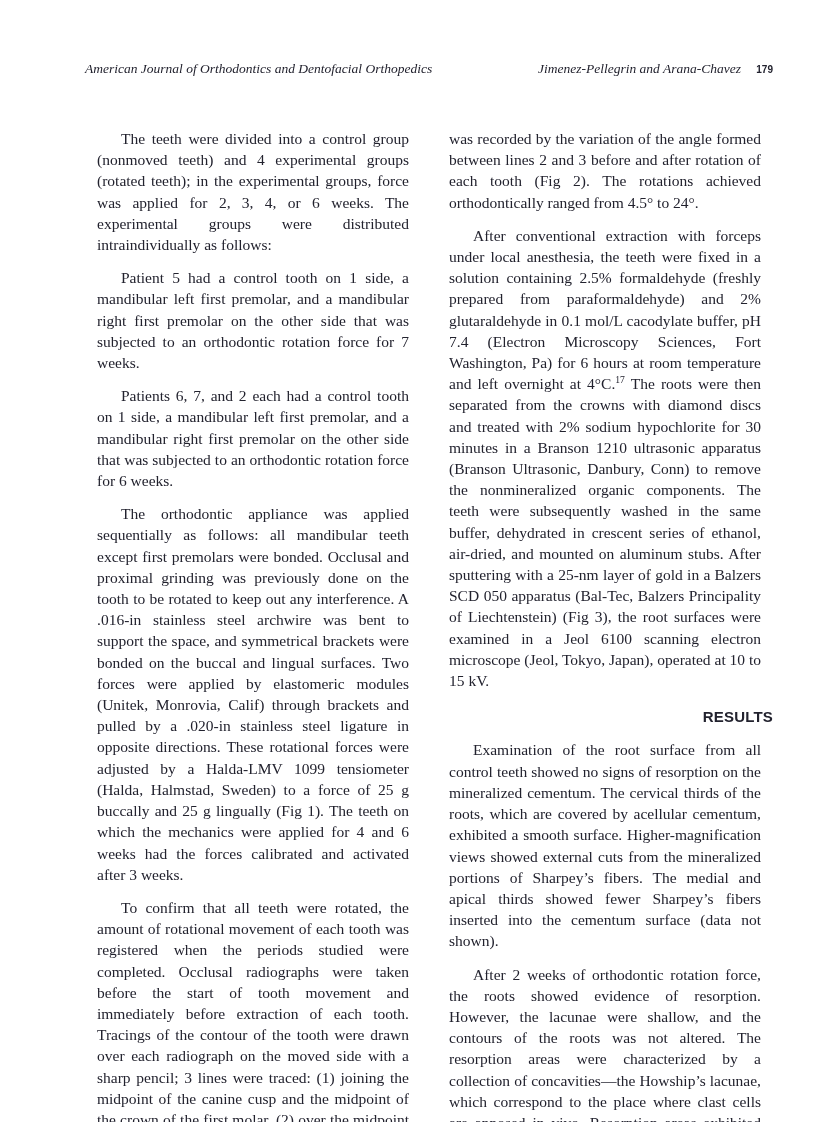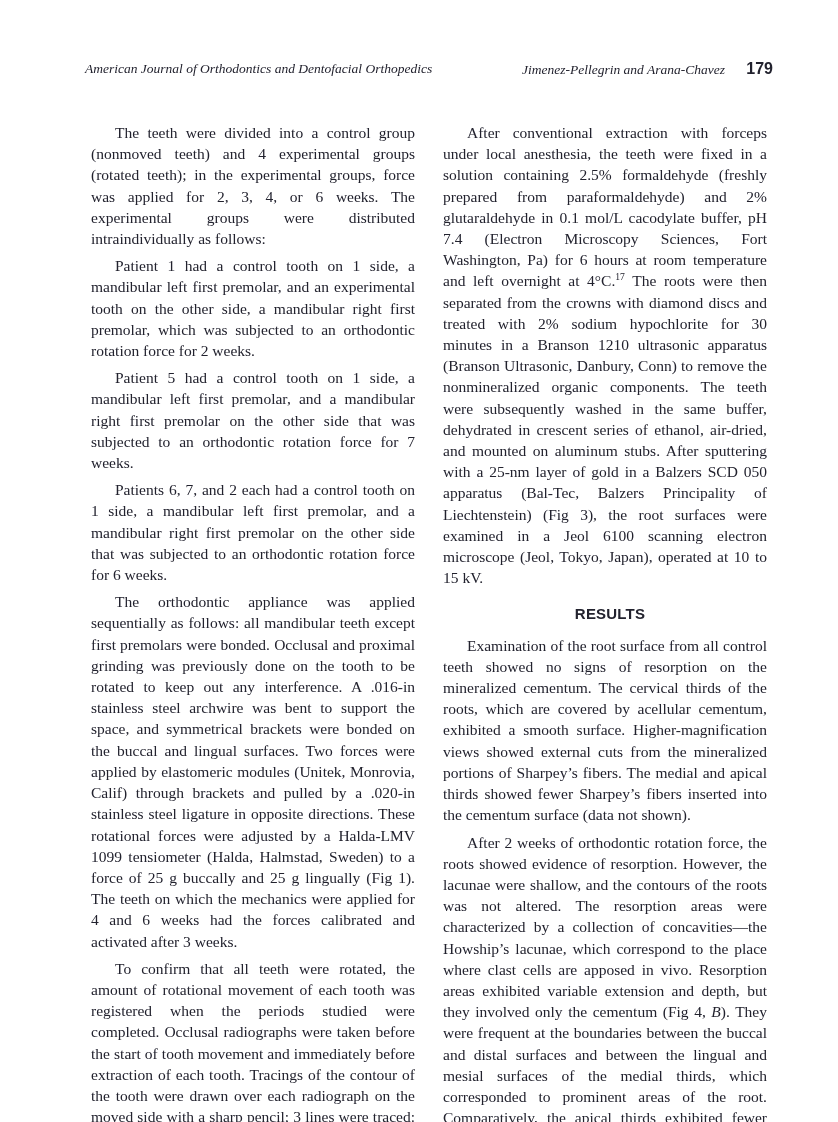--- a/index.html
+++ b/index.html
@@ -36,48 +36,48 @@
     white-space: nowrap;
     padding-top: 0;
   }
   .running-authors {
     font-style: italic;
   }
   .page-number {
     font-style: normal;
     font-weight: bold;
     font-family: "Liberation Sans", "DejaVu Sans", sans-serif;
-    font-size: 16px;
-    margin-left: 18px;
+    font-size: 10px;
+    margin-left: 12px;
   }
   .columns {
     display: flex;
     gap: 16px;
     margin-top: 38px;
   }
   .col {
     width: 336px;
     font-size: 15.5px;
     line-height: 21.2px;
     text-align: justify;
   }
   .col p.para {
-    margin: 6px;
+    margin: 12px;
     text-indent: 24px;
   }
   .col p.para.no-indent {
     text-indent: 0;
   }
   .col h2.section-heading {
     font-family: "Liberation Sans", "DejaVu Sans", sans-serif;
     font-weight: bold;
     font-size: 15px;
     letter-spacing: 0.2px;
     margin: 15px 0 10px 10px;
-    text-align: center;
+    text-align: right;
   }
   .col sup {
     font-size: 0.62em;
     line-height: 0;
     vertical-align: super;
   }
   .col em {
     font-style: italic;
   }
 </style>
@@ -93,27 +93,27 @@
       </div>
       <div class="header-right">
         <span class="running-authors">Jimenez-Pellegrin and Arana-Chavez</span>
         <span class="page-number">179</span>
       </div>
     </header>
 
     <main class="columns">
       <section class="col">
           <p class="para">The teeth were divided into a control group (nonmoved teeth) and 4 experimental groups (rotated teeth); in the experimental groups, force was applied for 2, 3, 4, or 6 weeks. The experimental groups were distributed intraindividually as follows:</p>
-          <p class="para">Patient 1 had a control tooth on 1 side, a mandibular left first premolar, and an experimental tooth on the other side, a mandibular right first premolar, which was subjected to an orthodontic rotation force for 2 weeks.</p>
           <p class="para">Patient 5 had a control tooth on 1 side, a mandibular left first premolar, and a mandibular right first premolar on the other side that was subjected to an orthodontic rotation force for 7 weeks.</p>
           <p class="para">Patients 6, 7, and 2 each had a control tooth on 1 side, a mandibular left first premolar, and a mandibular right first premolar on the other side that was subjected to an orthodontic rotation force for 6 weeks.</p>
           <p class="para">The orthodontic appliance was applied sequentially as follows: all mandibular teeth except first premolars were bonded. Occlusal and proximal grinding was previously done on the tooth to be rotated to keep out any interference. A .016-in stainless steel archwire was bent to support the space, and symmetrical brackets were bonded on the buccal and lingual surfaces. Two forces were applied by elastomeric modules (Unitek, Monrovia, Calif) through brackets and pulled by a .020-in stainless steel ligature in opposite directions. These rotational forces were adjusted by a Halda-LMV 1099 tensiometer (Halda, Halmstad, Sweden) to a force of 25 g buccally and 25 g lingually (Fig 1). The teeth on which the mechanics were applied for 4 and 6 weeks had the forces calibrated and activated after 3 weeks.</p>
           <p class="para">To confirm that all teeth were rotated, the amount of rotational movement of each tooth was registered when the periods studied were completed. Occlusal radiographs were taken before the start of tooth movement and immediately before extraction of each tooth. Tracings of the contour of the tooth were drawn over each radiograph on the moved side with a sharp pencil; 3 lines were traced: (1) joining the midpoint of the canine cusp and the midpoint of the crown of the first molar, (2) over the midpoint of the buccal and lingual cusps of the moved tooth, and (3) perpendicularly over the intersection of lines 1 and 2. The amount of rotation</p>
         </section>
       <section class="col">
+          <p class="para no-indent">was recorded by the variation of the angle formed between lines 2 and 3 before and after rotation of each tooth (Fig 2). The rotations achieved orthodontically ranged from 4.5° to 24°.</p>
           <p class="para">After conventional extraction with forceps under local anesthesia, the teeth were fixed in a solution containing 2.5% formaldehyde (freshly prepared from paraformaldehyde) and 2% glutaraldehyde in 0.1 mol/L cacodylate buffer, pH 7.4 (Electron Microscopy Sciences, Fort Washington, Pa) for 6 hours at room temperature and left overnight at 4°C.<sup>17</sup> The roots were then separated from the crowns with diamond discs and treated with 2% sodium hypochlorite for 30 minutes in a Branson 1210 ultrasonic apparatus (Branson Ultrasonic, Danbury, Conn) to remove the nonmineralized organic components. The teeth were subsequently washed in the same buffer, dehydrated in crescent series of ethanol, air-dried, and mounted on aluminum stubs. After sputtering with a 25-nm layer of gold in a Balzers SCD 050 apparatus (Bal-Tec, Balzers Principality of Liechtenstein) (Fig 3), the root surfaces were examined in a Jeol 6100 scanning electron microscope (Jeol, Tokyo, Japan), operated at 10 to 15 kV.</p>
           <h2 class="section-heading">RESULTS</h2>
           <p class="para">Examination of the root surface from all control teeth showed no signs of resorption on the mineralized cementum. The cervical thirds of the roots, which are covered by acellular cementum, exhibited a smooth surface. Higher-magnification views showed external cuts from the mineralized portions of Sharpey’s fibers. The medial and apical thirds showed fewer Sharpey’s fibers inserted into the cementum surface (data not shown).</p>
           <p class="para">After 2 weeks of orthodontic rotation force, the roots showed evidence of resorption. However, the lacunae were shallow, and the contours of the roots was not altered. The resorption areas were characterized by a collection of concavities—the Howship’s lacunae, which correspond to the place where clast cells are apposed in vivo. Resorption areas exhibited variable extension and depth, but they involved only the cementum (Fig 4, <em>B</em>). They were frequent at the boundaries between the buccal and distal surfaces and between the lingual and mesial surfaces of the medial thirds, which corresponded to prominent areas of the root. Comparatively, the apical thirds exhibited fewer resorption areas; they were located at places similar to those observed at the medial thirds. The cervical thirds did not exhibit significant areas of resorption. The regions at the buccomesial and linguodistal boundaries, which corresponded to nonprominent zones of the root, did not show resorption areas (Fig 4, ).</p>
         </section>
     </main>
 
   </div>
 </div>
 

